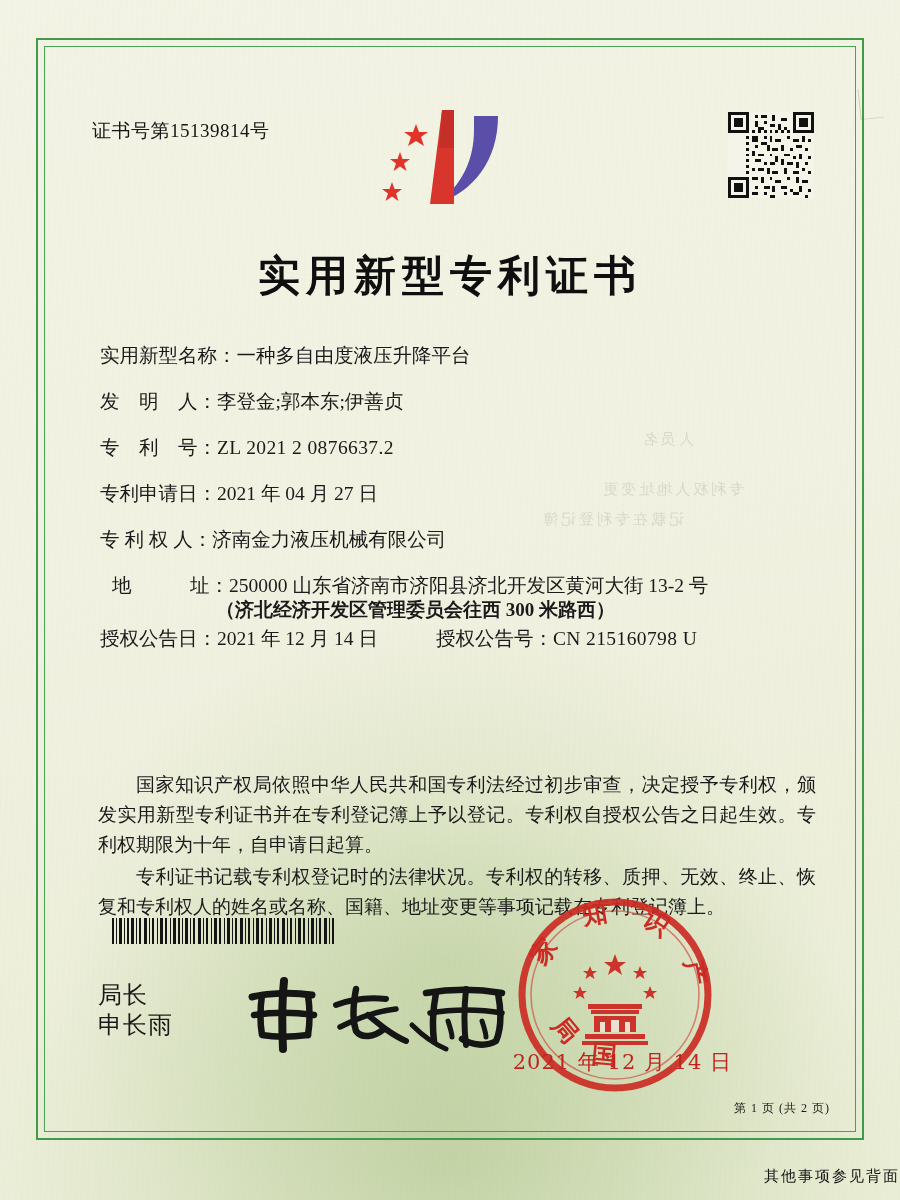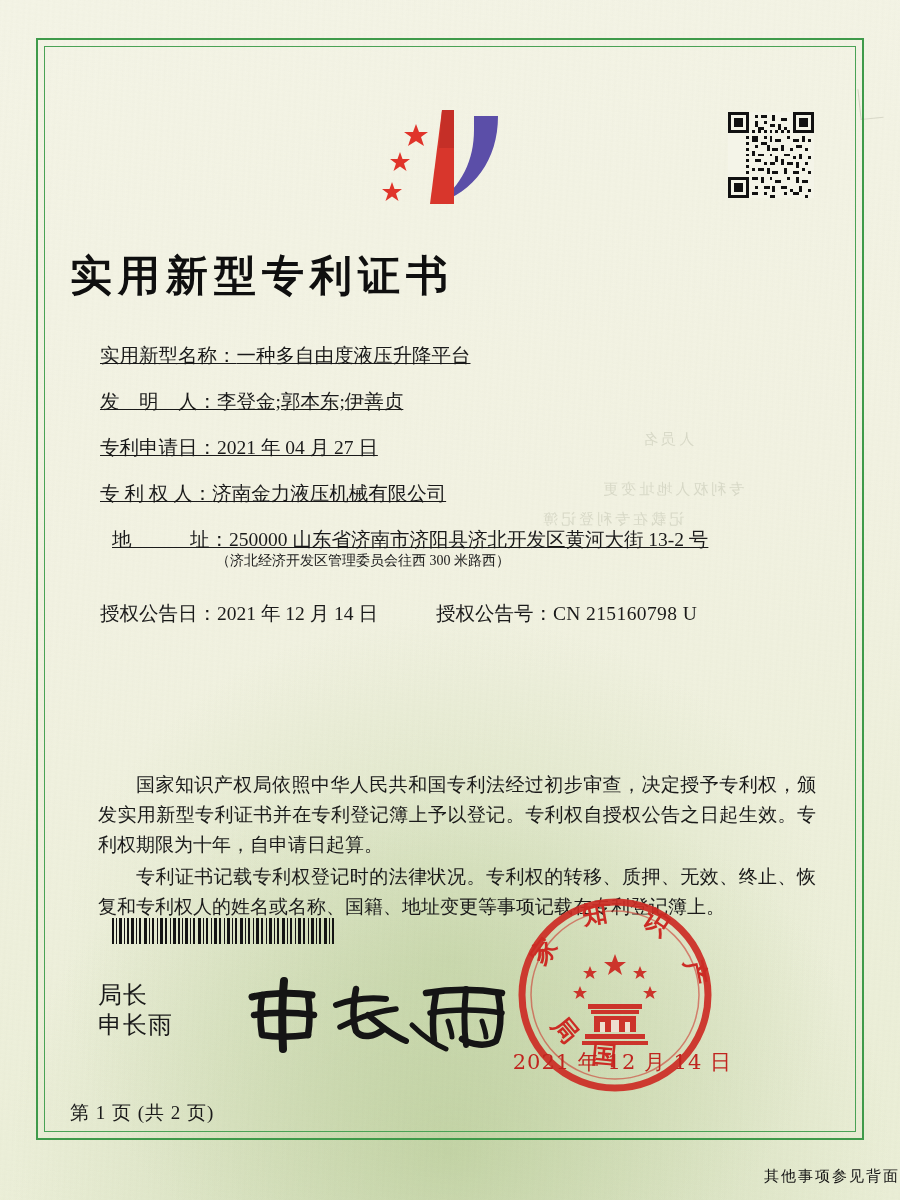--- a/index.html
+++ b/index.html
@@ -84,20 +84,21 @@
   .qr {
     position: absolute;
     right: 16px; top: 42px;
     width: 86px; height: 86px;
   }
 
   
   .doc-title {
     position: absolute;
     left: 0; right: 0; top: 178px;
+    text-align: center;
     font-size: 42px;
     font-weight: bold;
     letter-spacing: 6px;
     color: #0f0f0f;
     font-family: "DejaVu Serif", "Liberation Serif", serif;
   }
 
   
   .fields {
     position: absolute;
@@ -105,39 +106,39 @@
     right: 10px;
     top: 276px;
     font-size: 19.5px;
     line-height: 1.0;
   }
   .field-row {
     display: flex;
     align-items: flex-start;
     margin-bottom: 26.5px;
     white-space: nowrap;
-    text-decoration: underline;
   }
   .field-label {
     flex: 0 0 auto;
     letter-spacing: 0px;
   }
   .field-value {
     flex: 0 1 auto;
   }
   .field-value.mono {
     font-family: "Liberation Serif", serif;
     letter-spacing: .4px;
   }
   .addr-second {
     margin-top: 4px;
-    margin-bottom: 36px;
+    margin-bottom: 10px;
     padding-left: 116px;
-    font-size: 14px;
+    font-size: 19px;
     white-space: nowrap;
+    font-weight: bold;
   }
   .pub-row {
     display: flex;
     align-items: center;
     margin-bottom: 16px;
     white-space: nowrap;
   }
   .pub-gap { width: 58px; flex: 0 0 auto; }
 
   
@@ -197,22 +198,22 @@
     letter-spacing: 1px;
     white-space: nowrap;
     font-family: "DejaVu Serif", "Liberation Serif", serif;
   }
 
   
   .page-num {
     position: absolute;
     left: 0; right: 0;
     top: 1030px;
-    text-align: left;
-    font-size: 19px;
+    text-align: right;
+    font-size: 12px;
     letter-spacing: 1px;
   }
   .bottom-note {
     position: absolute;
     left: 0; right: 0;
     bottom: 14px;
     text-align: right;
     font-size: 15px;
     letter-spacing: 2px;
     color: #141414;
@@ -239,20 +240,21 @@
   <div id="border-outer"></div>
   <div id="border-inner"></div>
   <div id="corner-notch"></div>
 
   <div class="ghost" style="left:640px; top:430px;">人员名</div>
   <div class="ghost" style="left:600px; top:480px;">专利权人地址变更</div>
   <div class="ghost" style="left:540px; top:510px;">记载在专利登记簿</div>
 
   <div id="content">
 
+    <div class="cert-no">证书号第15139814号</div>
 
     <div class="logo">
       <svg viewBox="0 0 130 110" width="130" height="110">
 
         <path d="M128 8 C128 52 104 84 66 96 C92 78 104 52 104 22 L104 8 Z" fill="#5b4ea8"></path>
 
         <path d="M72 2 L84 2 L84 96 L60 96 Z" fill="#d8362c"></path>
         <path d="M72 2 L84 2 L84 40 L69 40 Z" fill="#c52f27"></path>
 
         <g fill="#e0342a">
@@ -381,20 +383,24 @@
       <div class="field-row">
         <span class="field-label">实用新型名称：</span>
         <span class="field-value">一种多自由度液压升降平台</span>
       </div>
 
       <div class="field-row">
         <span class="field-label">发　明　人：</span>
         <span class="field-value">李登金;郭本东;伊善贞</span>
       </div>
 
+      <div class="field-row">
+        <span class="field-label">专　利　号：</span>
+        <span class="field-value mono">ZL 2021 2 0876637.2</span>
+      </div>
 
       <div class="field-row">
         <span class="field-label">专利申请日：</span>
         <span class="field-value">2021 年 04 月 27 日</span>
       </div>
 
       <div class="field-row">
         <span class="field-label">专 利 权 人：</span>
         <span class="field-value">济南金力液压机械有限公司</span>
       </div>

